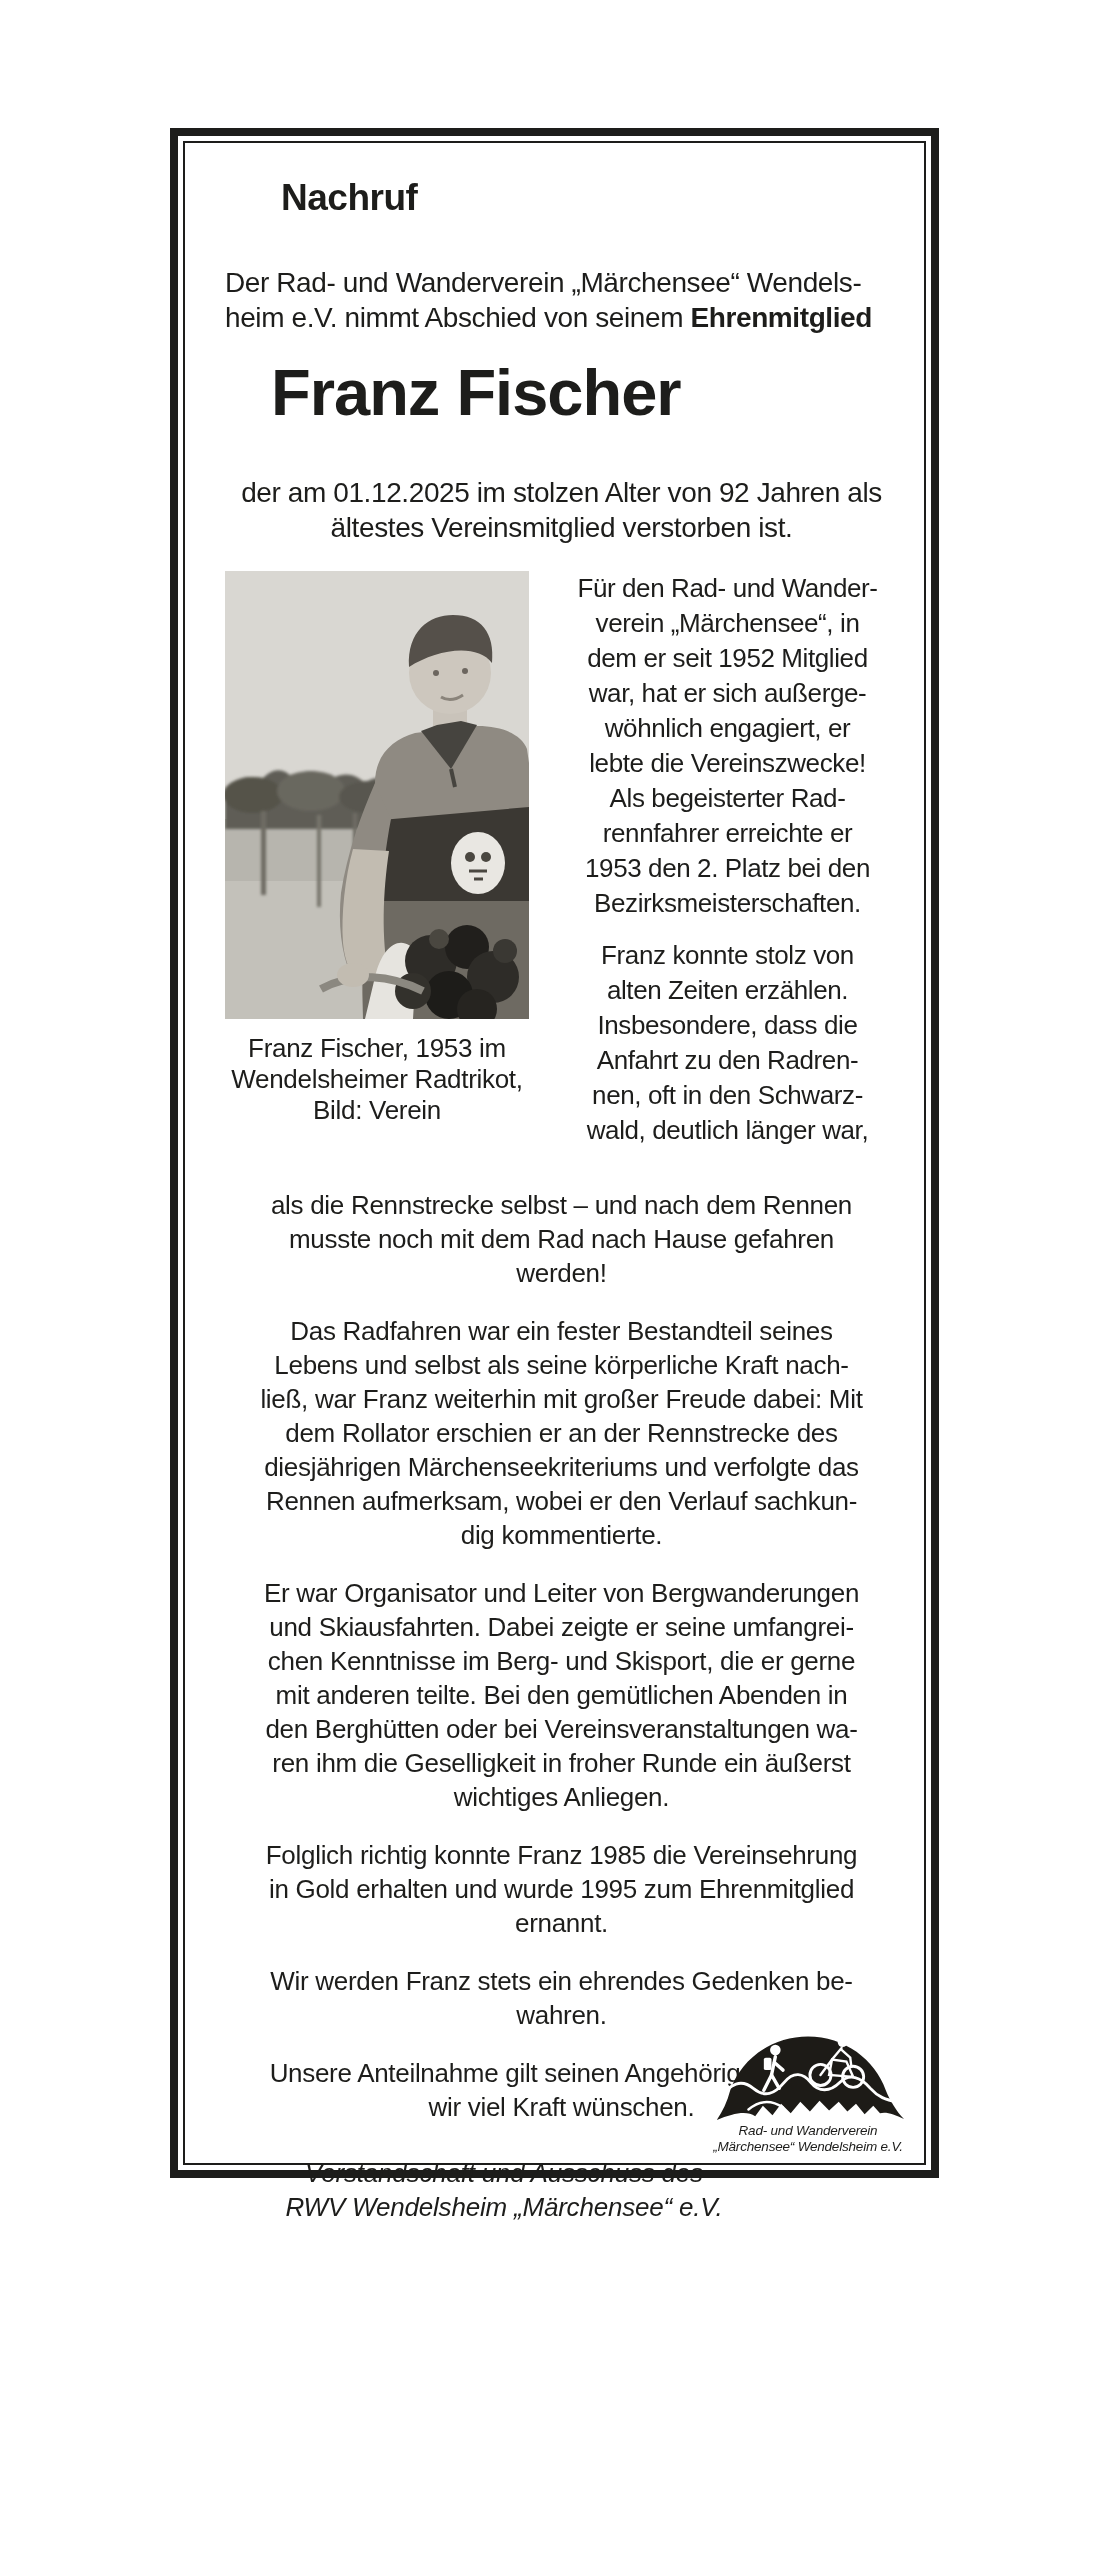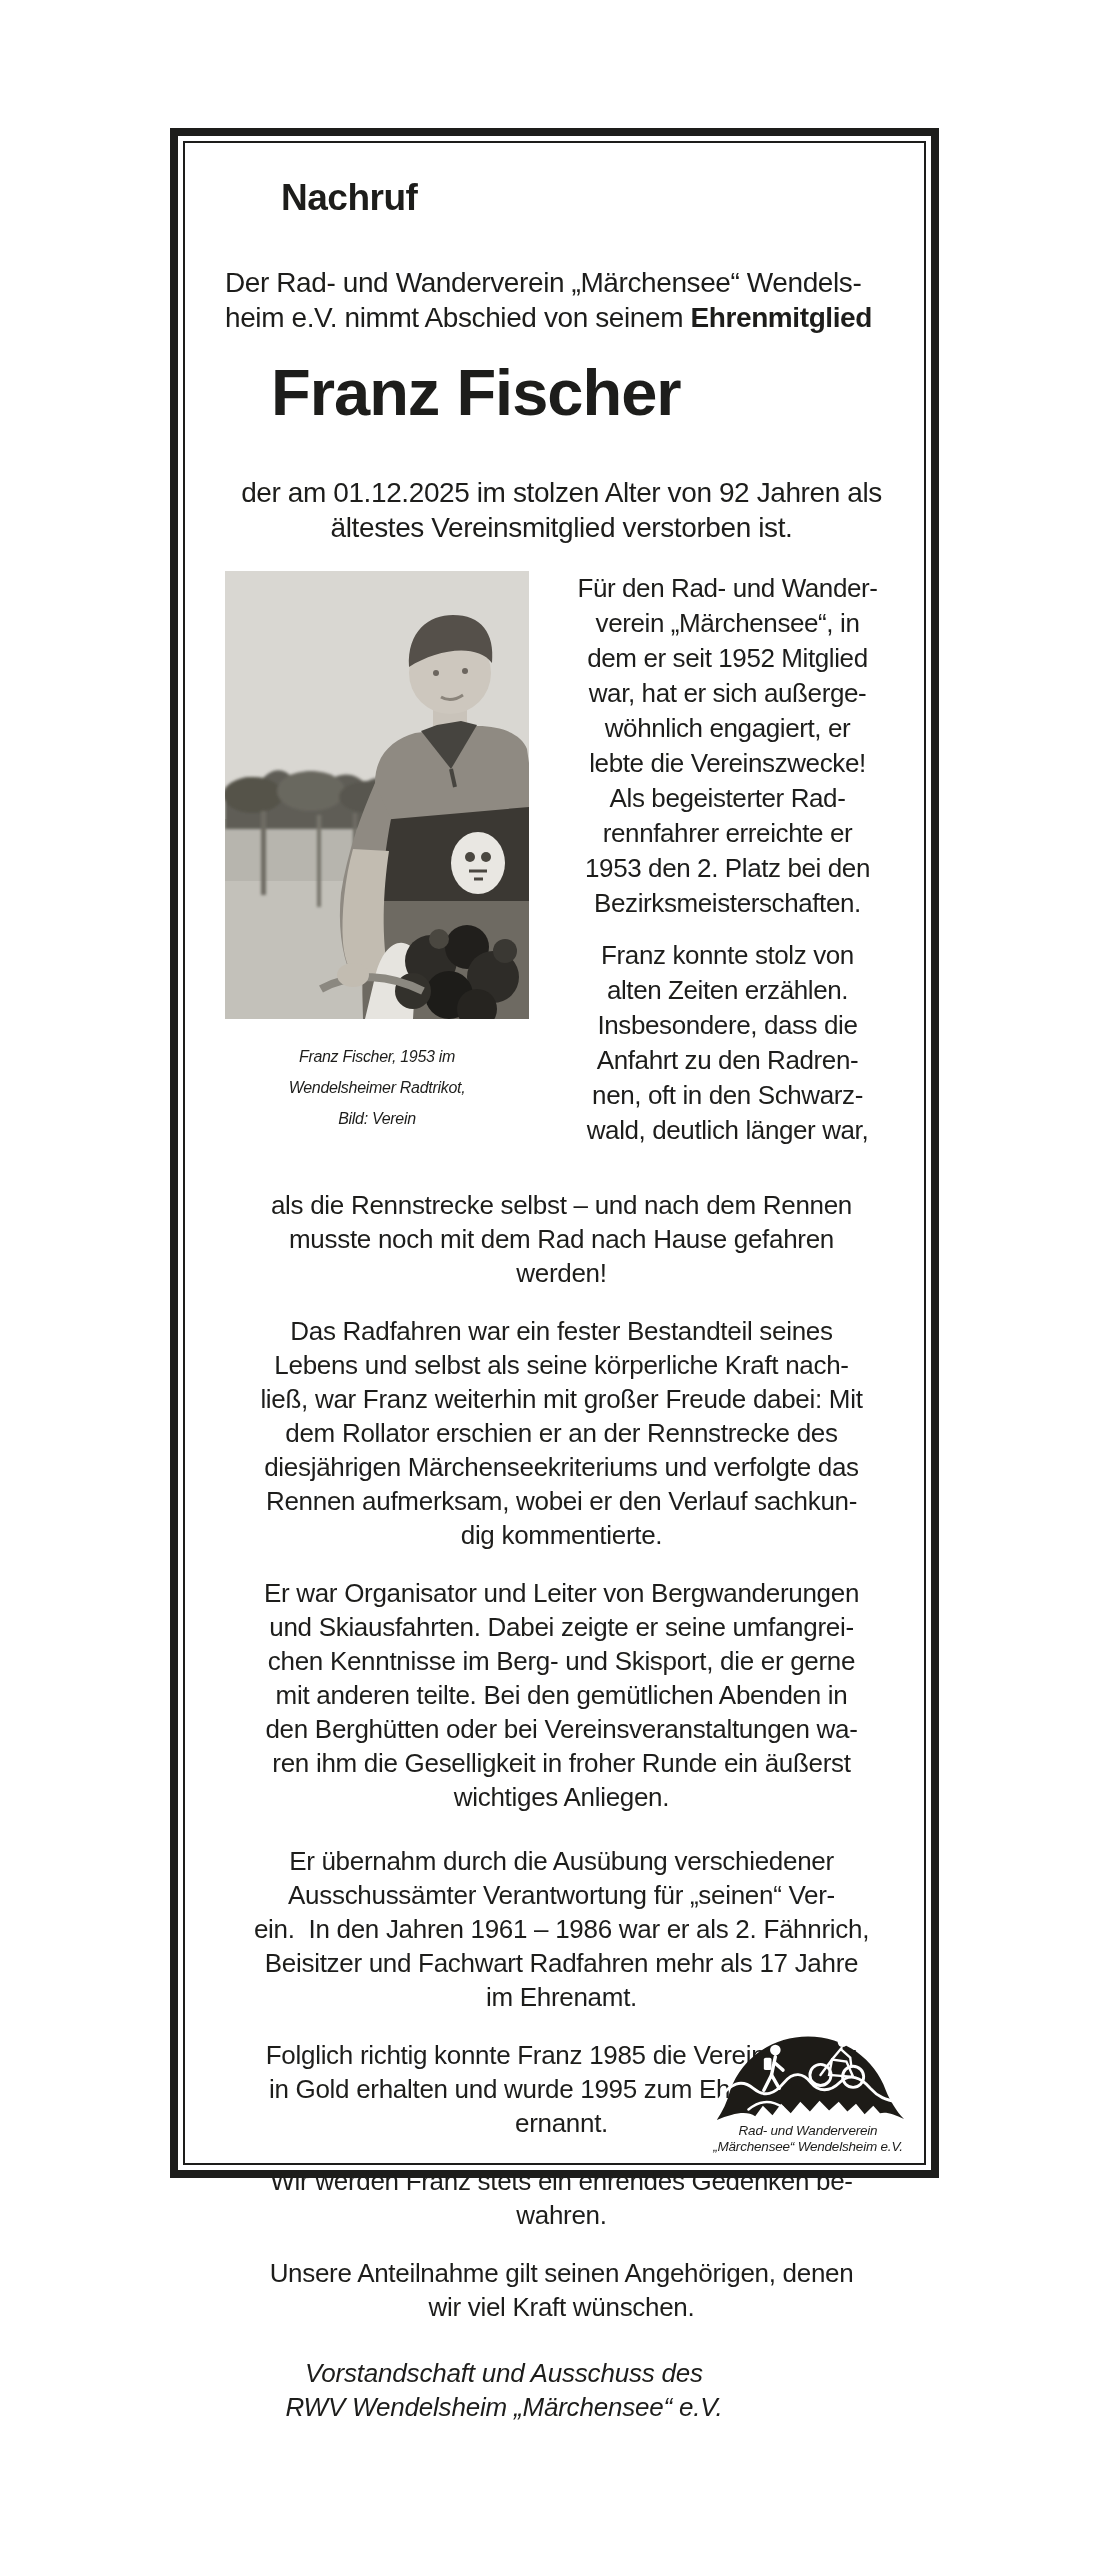--- a/index.html
+++ b/index.html
@@ -36,21 +36,21 @@
     margin:22px 0 0 46px;line-height:72px;
   }
   .lines{white-space:pre;text-align:center;}
   .death{
     margin:46px 0 0 0;font-size:28px;line-height:35px;letter-spacing:-0.4px;
   }
   .photo-row{display:flex;margin-top:26px;}
   .photo-fig{width:304px;margin:0;flex:none;}
   .photo-svg{display:block;width:304px;height:448px;}
   .caption{
-    margin-top:22px;font-style:italic;font-size:16px;line-height:31px;
+    margin-top:14px;font-size:26px;line-height:31px;
     letter-spacing:-0.3px;
   }
   .side-col{margin-left:28px;width:345px;font-size:26px;line-height:35px;letter-spacing:-0.4px;}
   .side-col p{margin:0;}
   .side-col p + p{margin-top:17px;}
   .para{
     margin:24px 0 0 0;font-size:26px;line-height:34px;letter-spacing:-0.3px;
   }
   .para.after-photo{margin-top:40px;}
   .para.gap-plus{margin-top:30px;}
@@ -177,25 +177,20 @@
 diesjährigen Märchenseekriteriums und verfolgte das
 Rennen aufmerksam, wobei er den Verlauf sachkun-
 dig kommentierte.</p>
       <p class="para lines">Er war Organisator und Leiter von Bergwanderungen
 und Skiausfahrten. Dabei zeigte er seine umfangrei-
 chen Kenntnisse im Berg- und Skisport, die er gerne
 mit anderen teilte. Bei den gemütlichen Abenden in
 den Berghütten oder bei Vereinsveranstaltungen wa-
 ren ihm die Geselligkeit in froher Runde ein äußerst
 wichtiges Anliegen.</p>
-      <p class="para lines gap-plus">Er übernahm durch die Ausübung verschiedener
-Ausschussämter Verantwortung für „seinen“ Ver-
-ein.  In den Jahren 1961 – 1986 war er als 2. Fähnrich,
-Beisitzer und Fachwart Radfahren mehr als 17 Jahre
-im Ehrenamt.</p>
       <p class="para lines">Folglich richtig konnte Franz 1985 die Vereinsehrung
 in Gold erhalten und wurde 1995 zum Ehrenmitglied
 ernannt.</p>
       <p class="para lines">Wir werden Franz stets ein ehrendes Gedenken be-
 wahren.</p>
       <p class="para lines">Unsere Anteilnahme gilt seinen Angehörigen, denen
 wir viel Kraft wünschen.</p>
 
       <p class="signature lines">Vorstandschaft und Ausschuss des
 RWV Wendelsheim „Märchensee“ e.V.</p>

